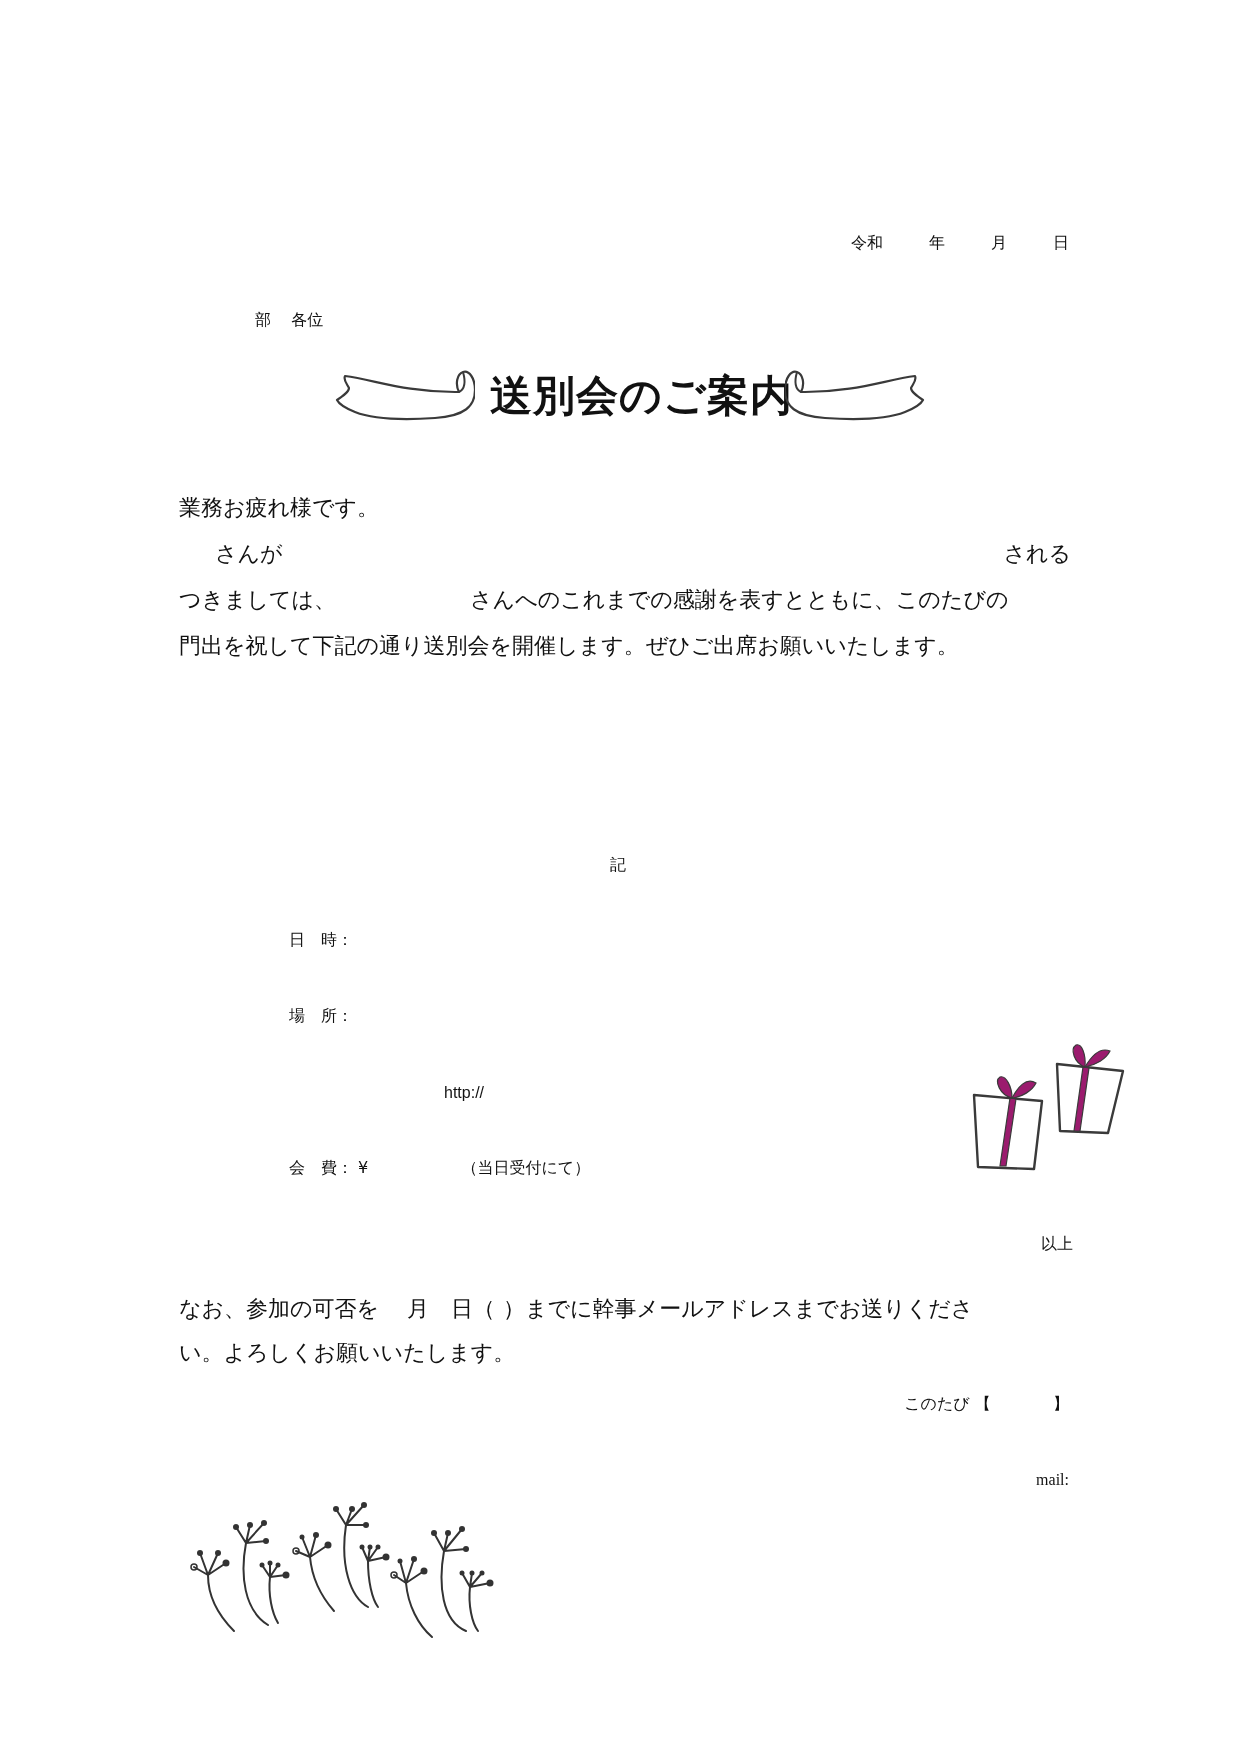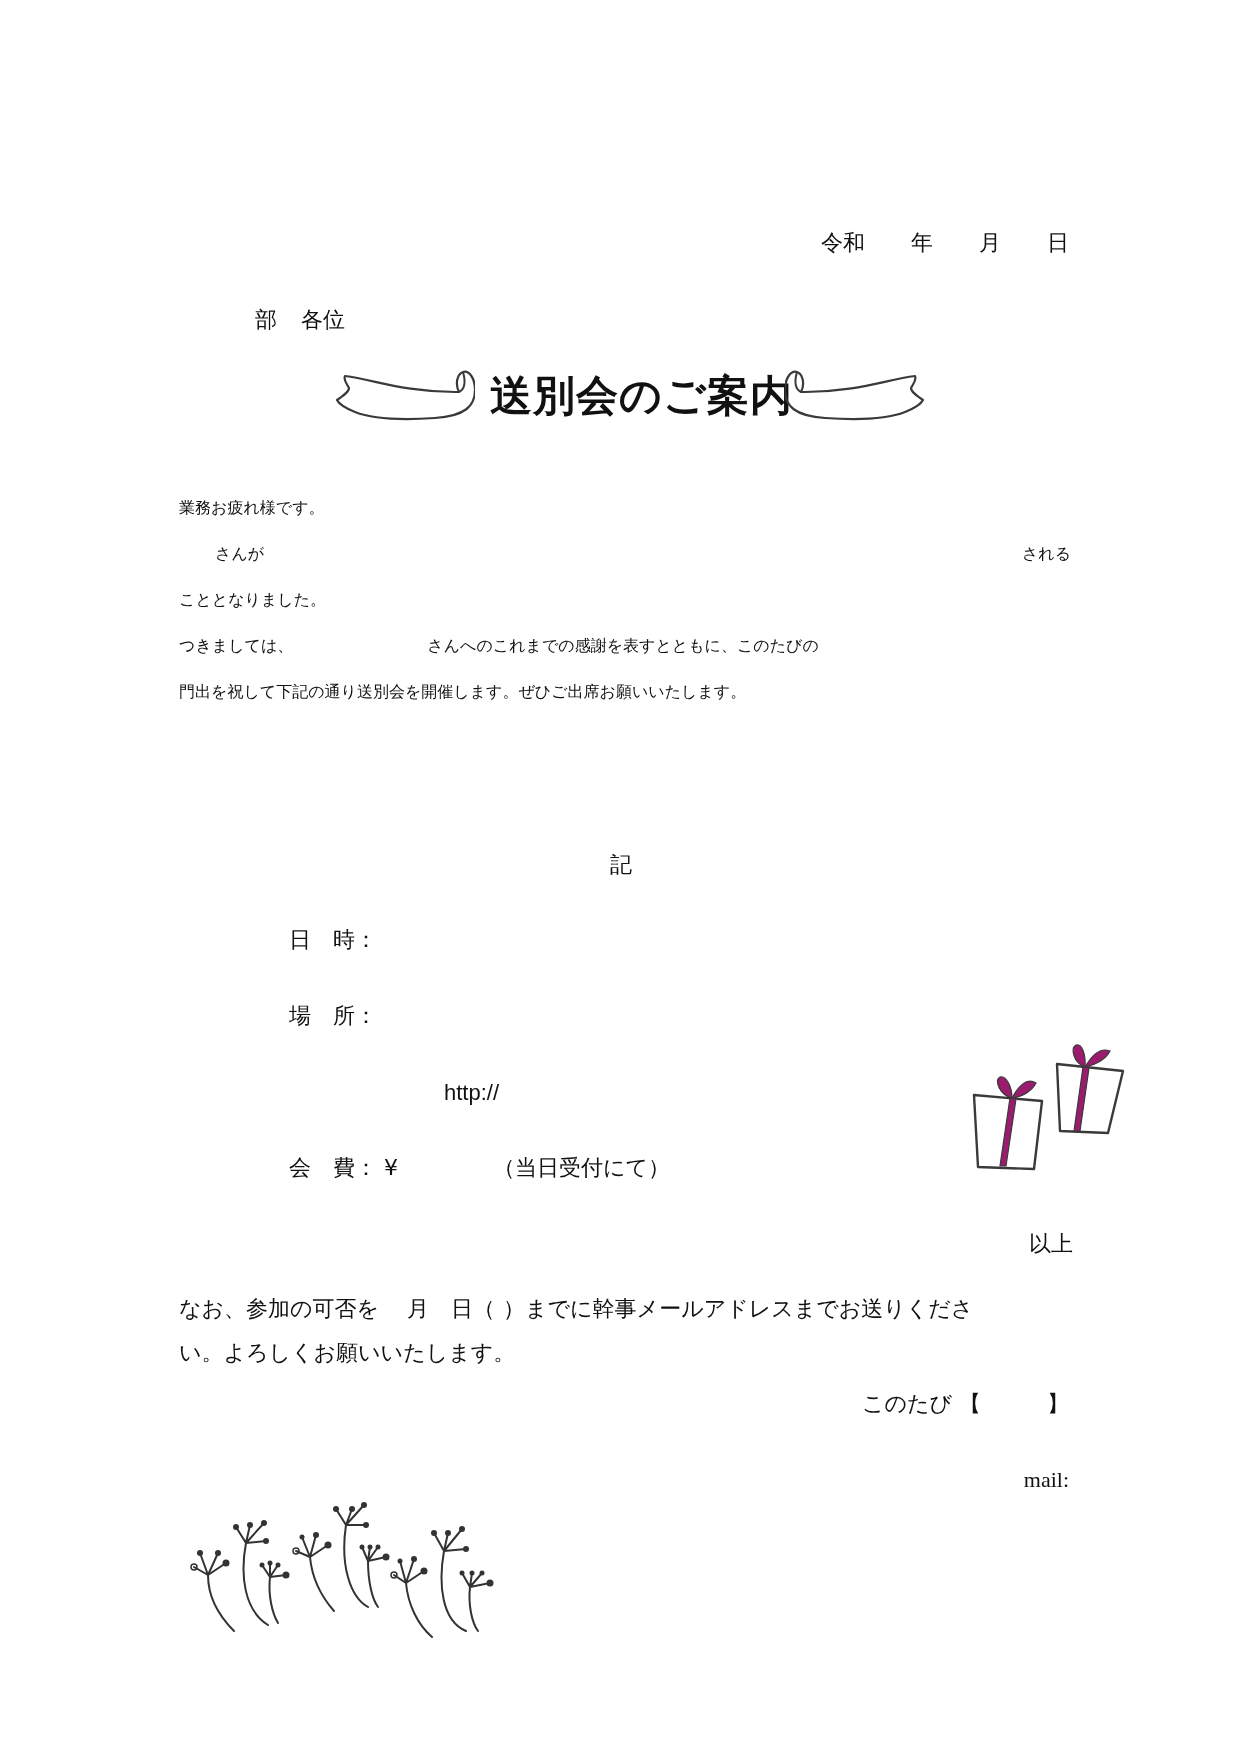--- a/index.html
+++ b/index.html
@@ -1,28 +1,28 @@
 <!DOCTYPE html>
 <html><head>
 <meta charset="utf-8">
 <style>
   html, body { margin: 0; padding: 0; background: #ffffff; }
   body { width: 1241px; height: 1755px; position: relative; overflow: hidden;
          font-family: "DejaVu Sans", "Liberation Sans", sans-serif; color: #111; }
   .abs { position: absolute; white-space: nowrap; }
-  .t22 { font-size: 22px; line-height: 28px; }
+  .t22 { font-size: 16px; line-height: 28px; }
   .date-row { right: 172px; top: 229px; display: flex; gap: 0; }
   .date-row span { display: inline-block; }
   .recipient { left: 255px; top: 306px; }
   .title-wrap { left: 335px; top: 362px; width: 590px; height: 68px; }
   .title { position: absolute; left: 155px; top: 12px; font-size: 42px; font-weight: bold; line-height: 44px; letter-spacing: 1px; }
   .scroll-l { position: absolute; left: 0; top: 2px; }
   .scroll-r { position: absolute; right: 0; top: 2px; }
   .body-text { left: 179px; top: 494px; width: 892px; }
-  .body-text .line { height: 46px; font-size: 16px; line-height: 28px; display: flex; justify-content: space-between; }
+  .body-text .line { height: 46px; font-size: 22px; line-height: 28px; display: flex; justify-content: space-between; }
   .body-text .line.left { justify-content: flex-start; }
   .ki { left: 610px; top: 851px; }
   .item { left: 289px; }
   .item .lbl { display: inline-block; width: 110px; }
   .gifts { left: 968px; top: 1035px; }
   .ijo { right: 168px; top: 1230px; }
   .note { left: 179px; top: 1295px; width: 892px; }
   .note .line { height: 44px; font-size: 22px; line-height: 28px; }
   .organizer { right: 172px; top: 1390px; }
   .mail { right: 172px; top: 1466px; }
@@ -59,23 +59,20 @@
   </svg>
 </div>
 
 <div class="abs body-text">
   <div class="line left">
     <span>業務お疲れ様です。</span>
   </div>
   <div class="line">
     <span style="margin-left:36px">さんが</span>
     <span style="margin-left:80px">される</span>
-  </div>
-  <div class="line left">
-    <span>こととなりました。</span>
   </div>
   <div class="line left">
     <span>つきましては、</span>
     <span style="margin-left:134px">さんへのこれまでの感謝を表すとともに、このたびの</span>
   </div>
   <div class="line left">
     <span>門出を祝して下記の通り送別会を開催します。ぜひご出席お願いいたします。</span>
   </div>
 </div>
 

